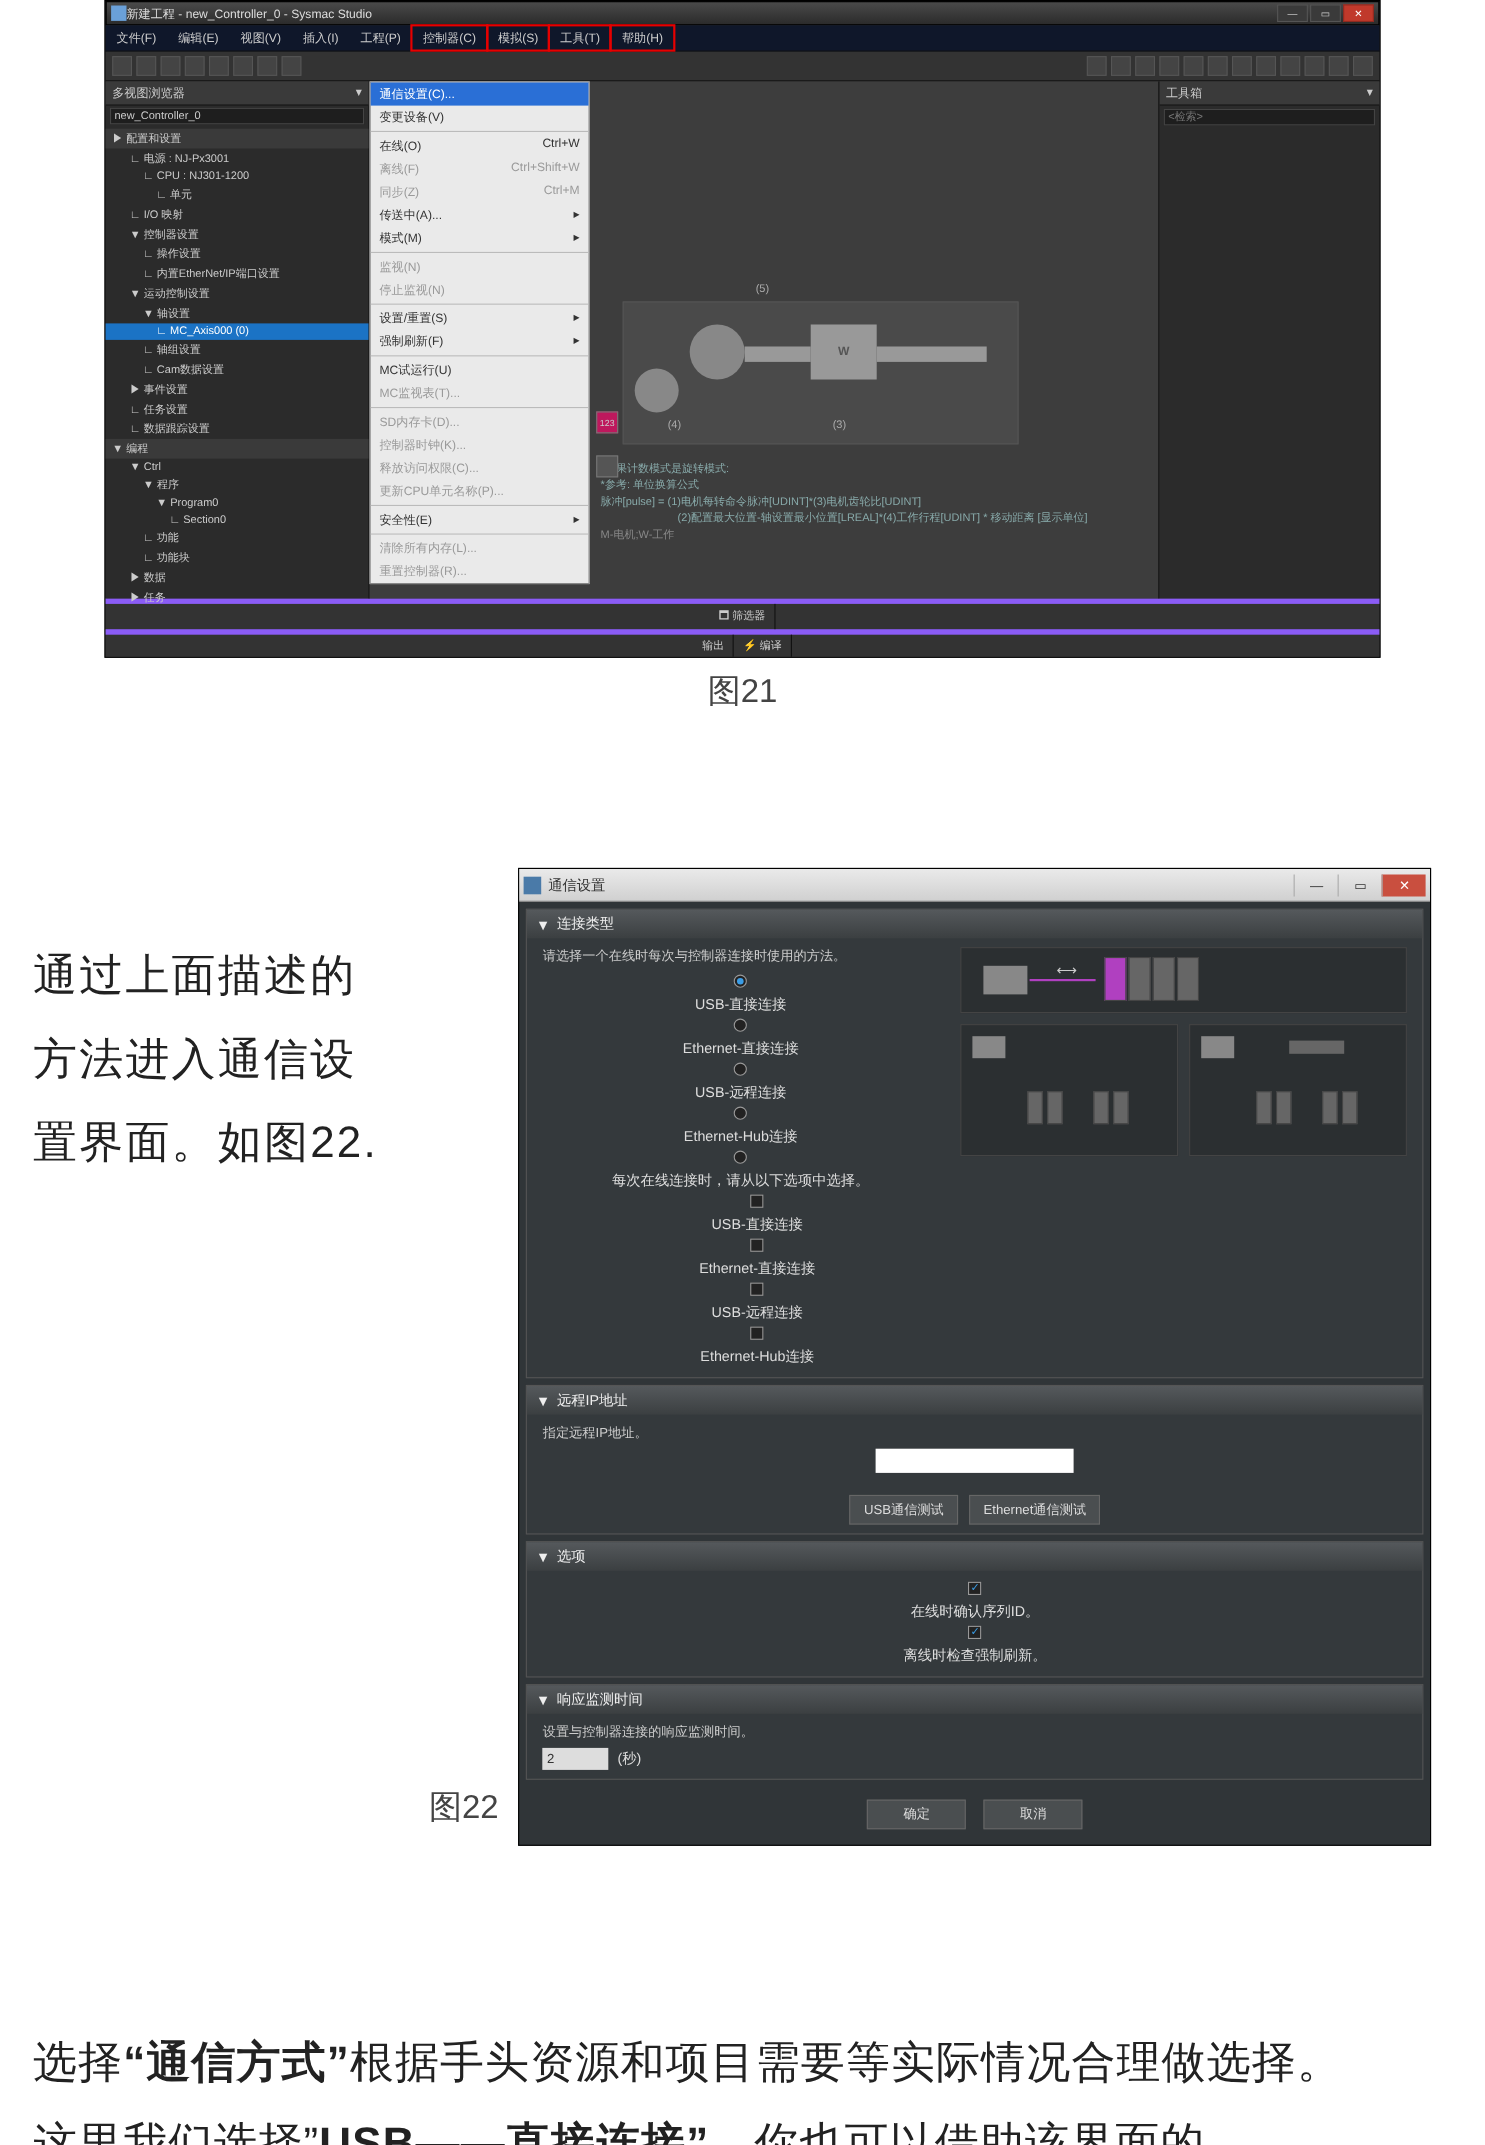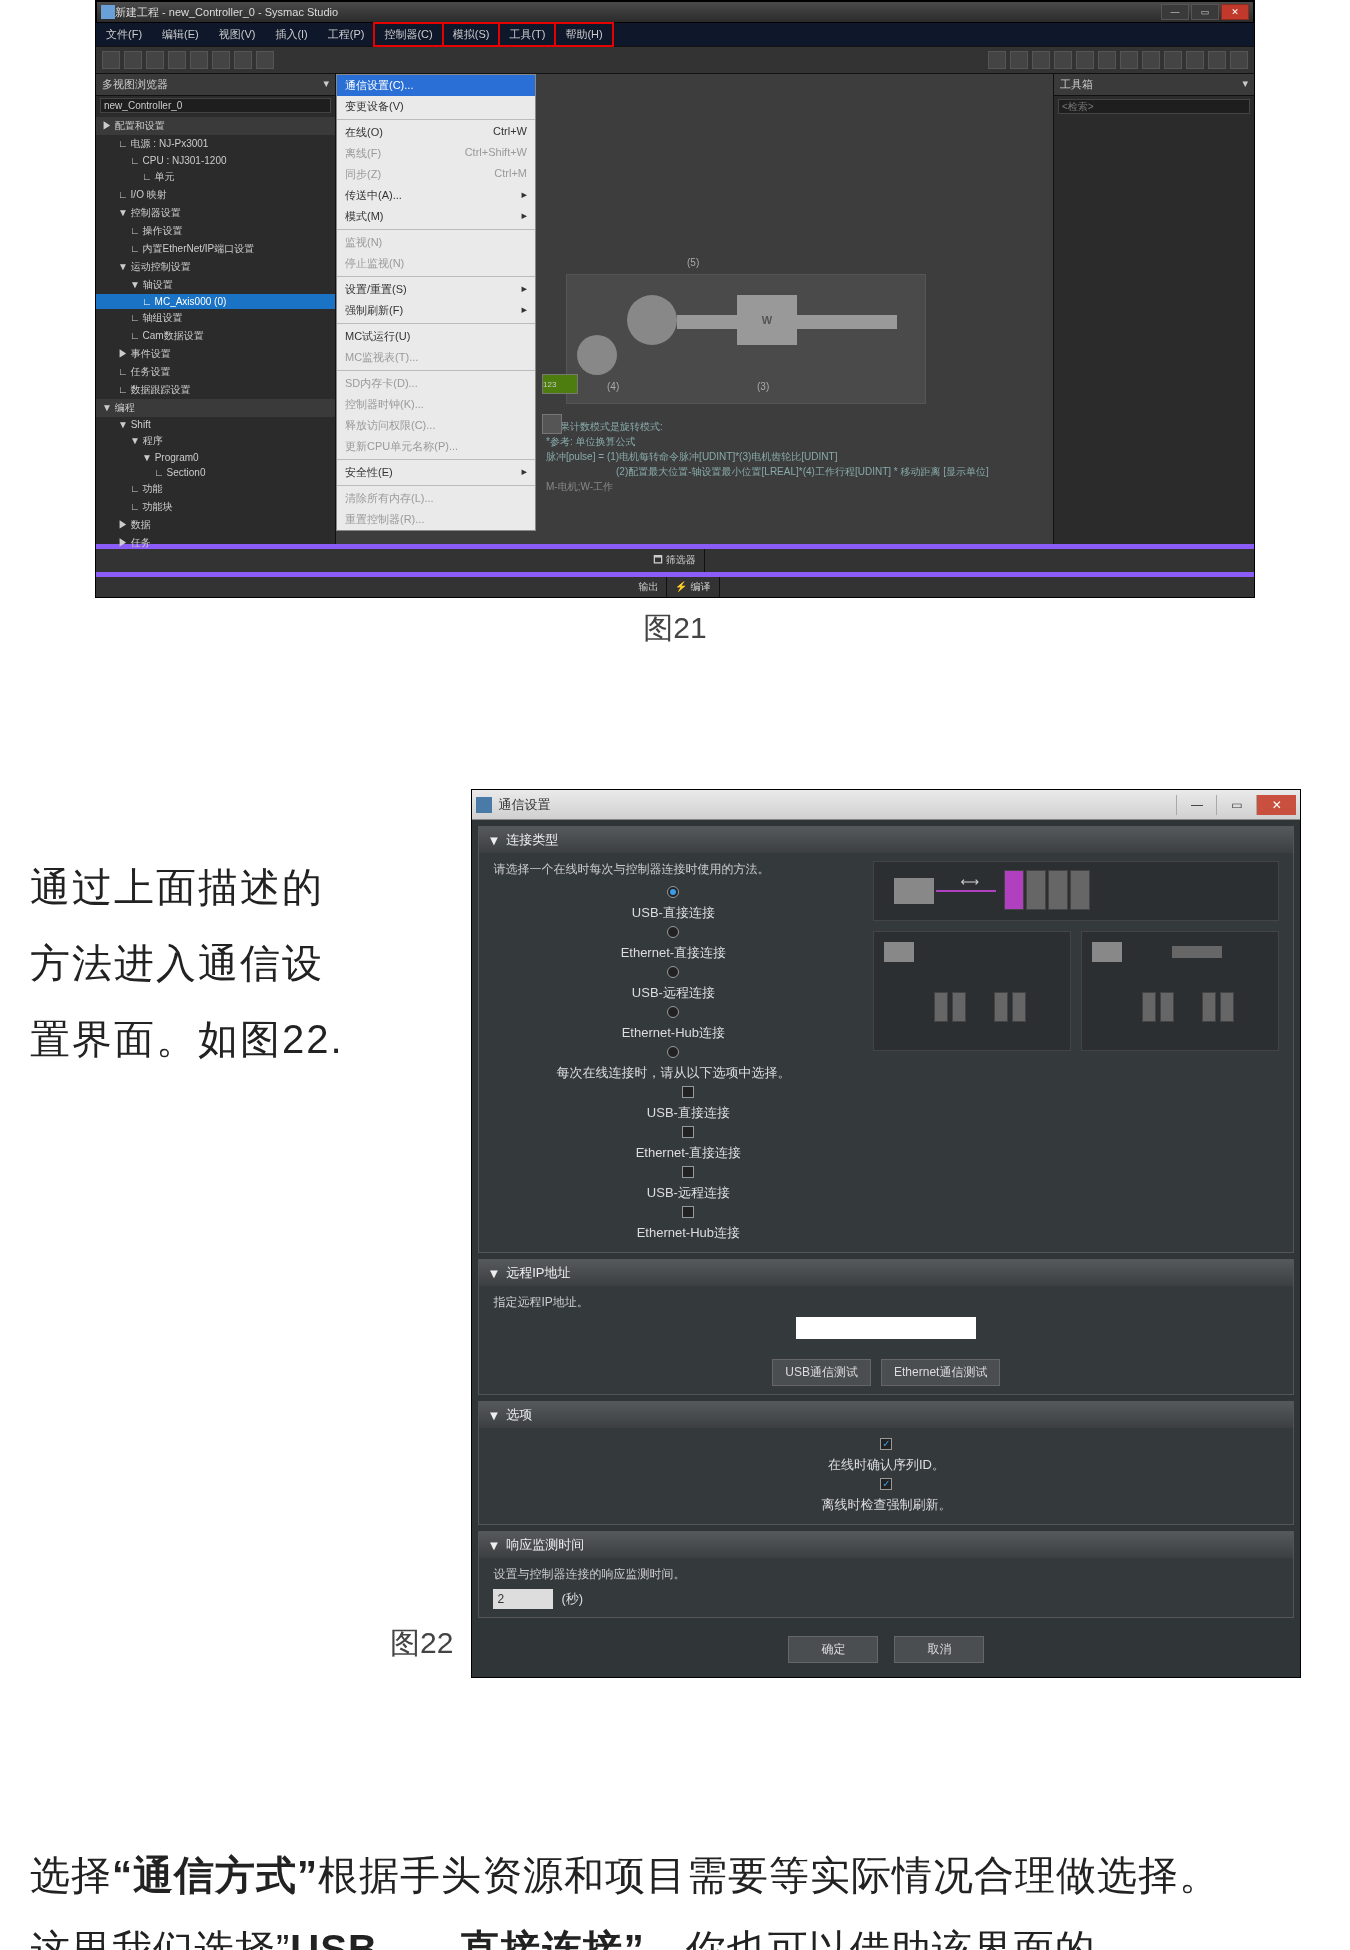--- a/index.html
+++ b/index.html
@@ -163,21 +163,21 @@
         <div class="n l2">∟ <span>内置EtherNet/IP端口设置</span></div>
         <div class="n l1">▼ <span>运动控制设置</span></div>
         <div class="n l2">▼ <span>轴设置</span></div>
         <div class="n l3 sel">∟ <span>MC_Axis000 (0)</span></div>
         <div class="n l2">∟ <span>轴组设置</span></div>
         <div class="n l2">∟ <span>Cam数据设置</span></div>
         <div class="n l1">▶ <span>事件设置</span></div>
         <div class="n l1">∟ <span>任务设置</span></div>
         <div class="n l1">∟ <span>数据跟踪设置</span></div>
         <div class="n hdr">▼ <span>编程</span></div>
-        <div class="n l1">▼ <span>Shift</span></div>
+        <div class="n l1">▼ <span>Ctrl</span></div>
         <div class="n l2">▼ <span>程序</span></div>
         <div class="n l3">▼ <span>Program0</span></div>
         <div class="n l4">∟ <span>Section0</span></div>
         <div class="n l2">∟ <span>功能</span></div>
         <div class="n l2">∟ <span>功能块</span></div>
         <div class="n l1">▶ <span>数据</span></div>
         <div class="n l1">▶ <span>任务</span></div>
       </div>
     </div>
 
@@ -271,21 +271,21 @@
         <div style="position:absolute;left:120px;top:-18px;color:#aaa;font-size:10px">(5)</div>
       </div>
       <div style="position:absolute;left:210px;top:345px;right:10px;font-size:10px;color:#8aa;line-height:1.5">
         <div>*如果计数模式是旋转模式:</div>
         <div>*参考: 单位换算公式</div>
         <div><span>脉冲[pulse] =</span> <span>(1)电机每转命令脉冲[UDINT]*(3)电机齿轮比[UDINT]</span></div>
         <div style="padding-left:70px">(2)配置最大位置-轴设置最小位置[LREAL]*(4)工作行程[UDINT]  * 移动距离 [显示单位]</div>
         <div style="color:#888">M-电机;W-工作</div>
       </div>
 
-      <div style="position:absolute;left:206px;top:300px;width:36px;height:20px;background:#4d7c0f;border:1px solid #777;color:#ccc;font-size:8px;line-height:20px">123</div>
+      <div style="position:absolute;left:206px;top:300px;width:20px;height:20px;background:#be185d;border:1px solid #777;color:#ccc;font-size:8px;text-align:center;line-height:20px">123</div>
       <div style="position:absolute;left:206px;top:340px;width:20px;height:20px;background:#555;border:1px solid #777"></div>
     </div>
 
     <div class="toolboxpane">
       <div class="panel-hdr">
             <span>工具箱</span>
             <span>▾</span>
           </div>
       <input placeholder="&lt;检索&gt;" style="">
     </div>

